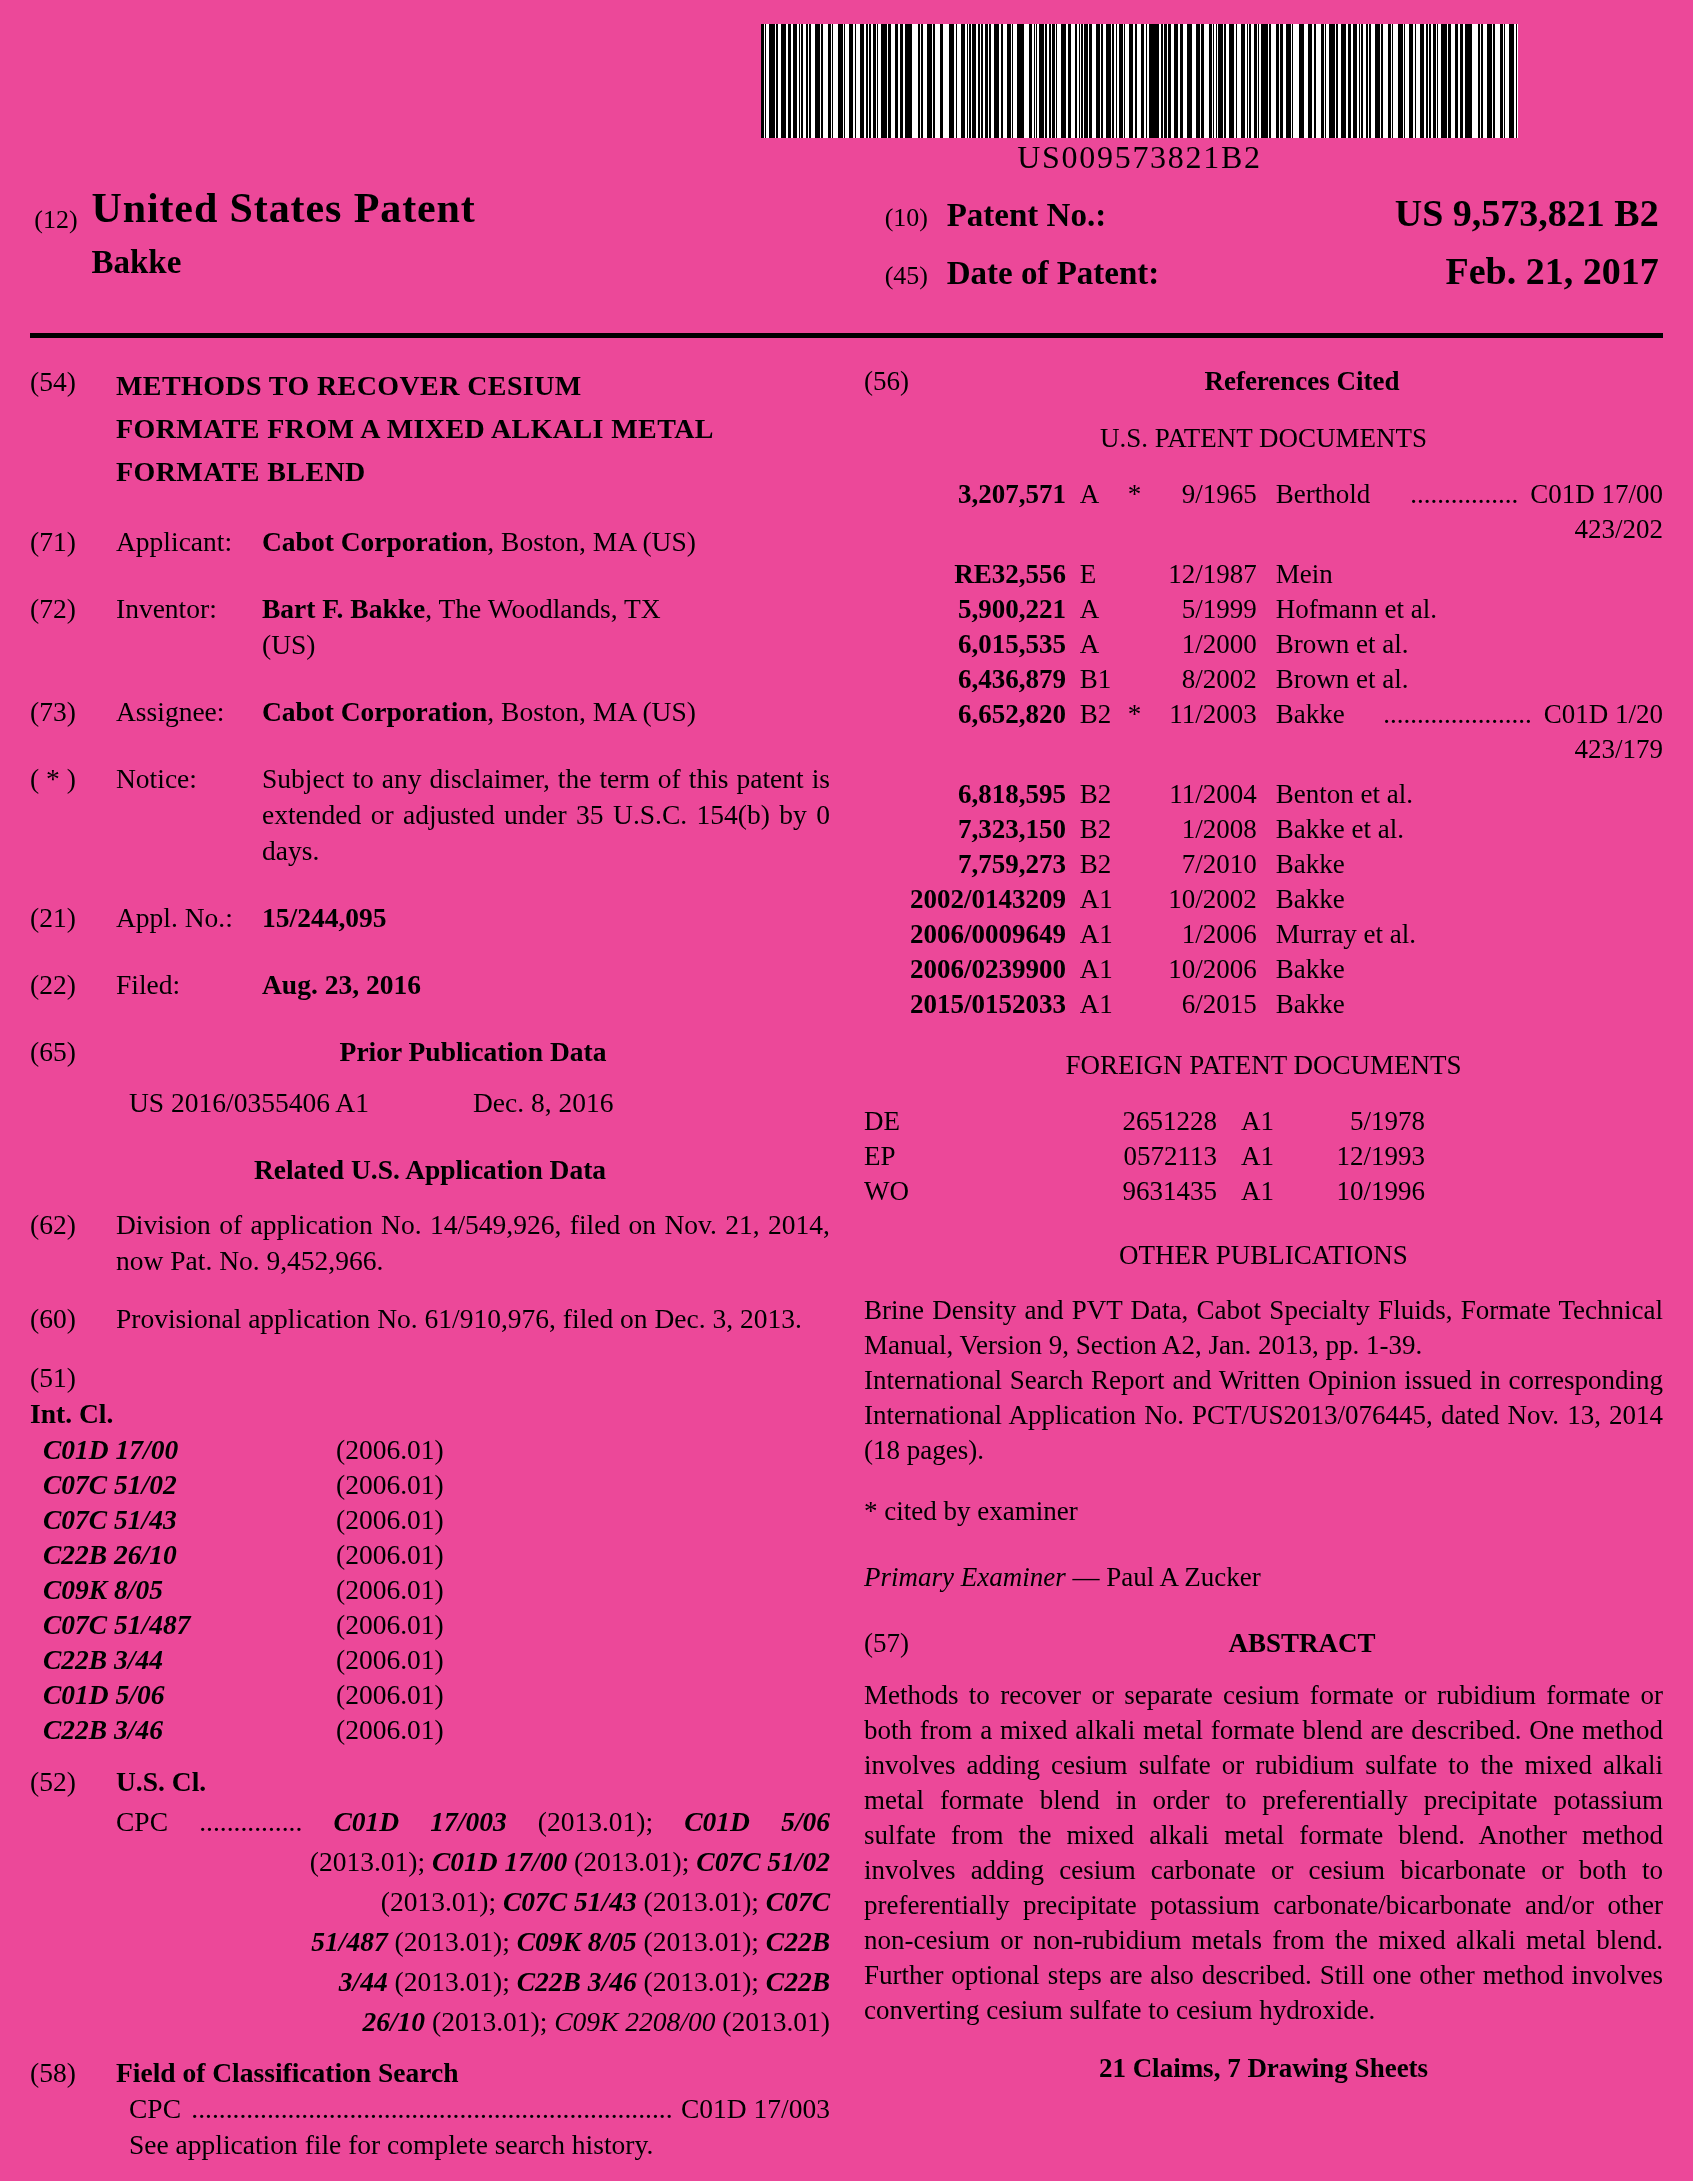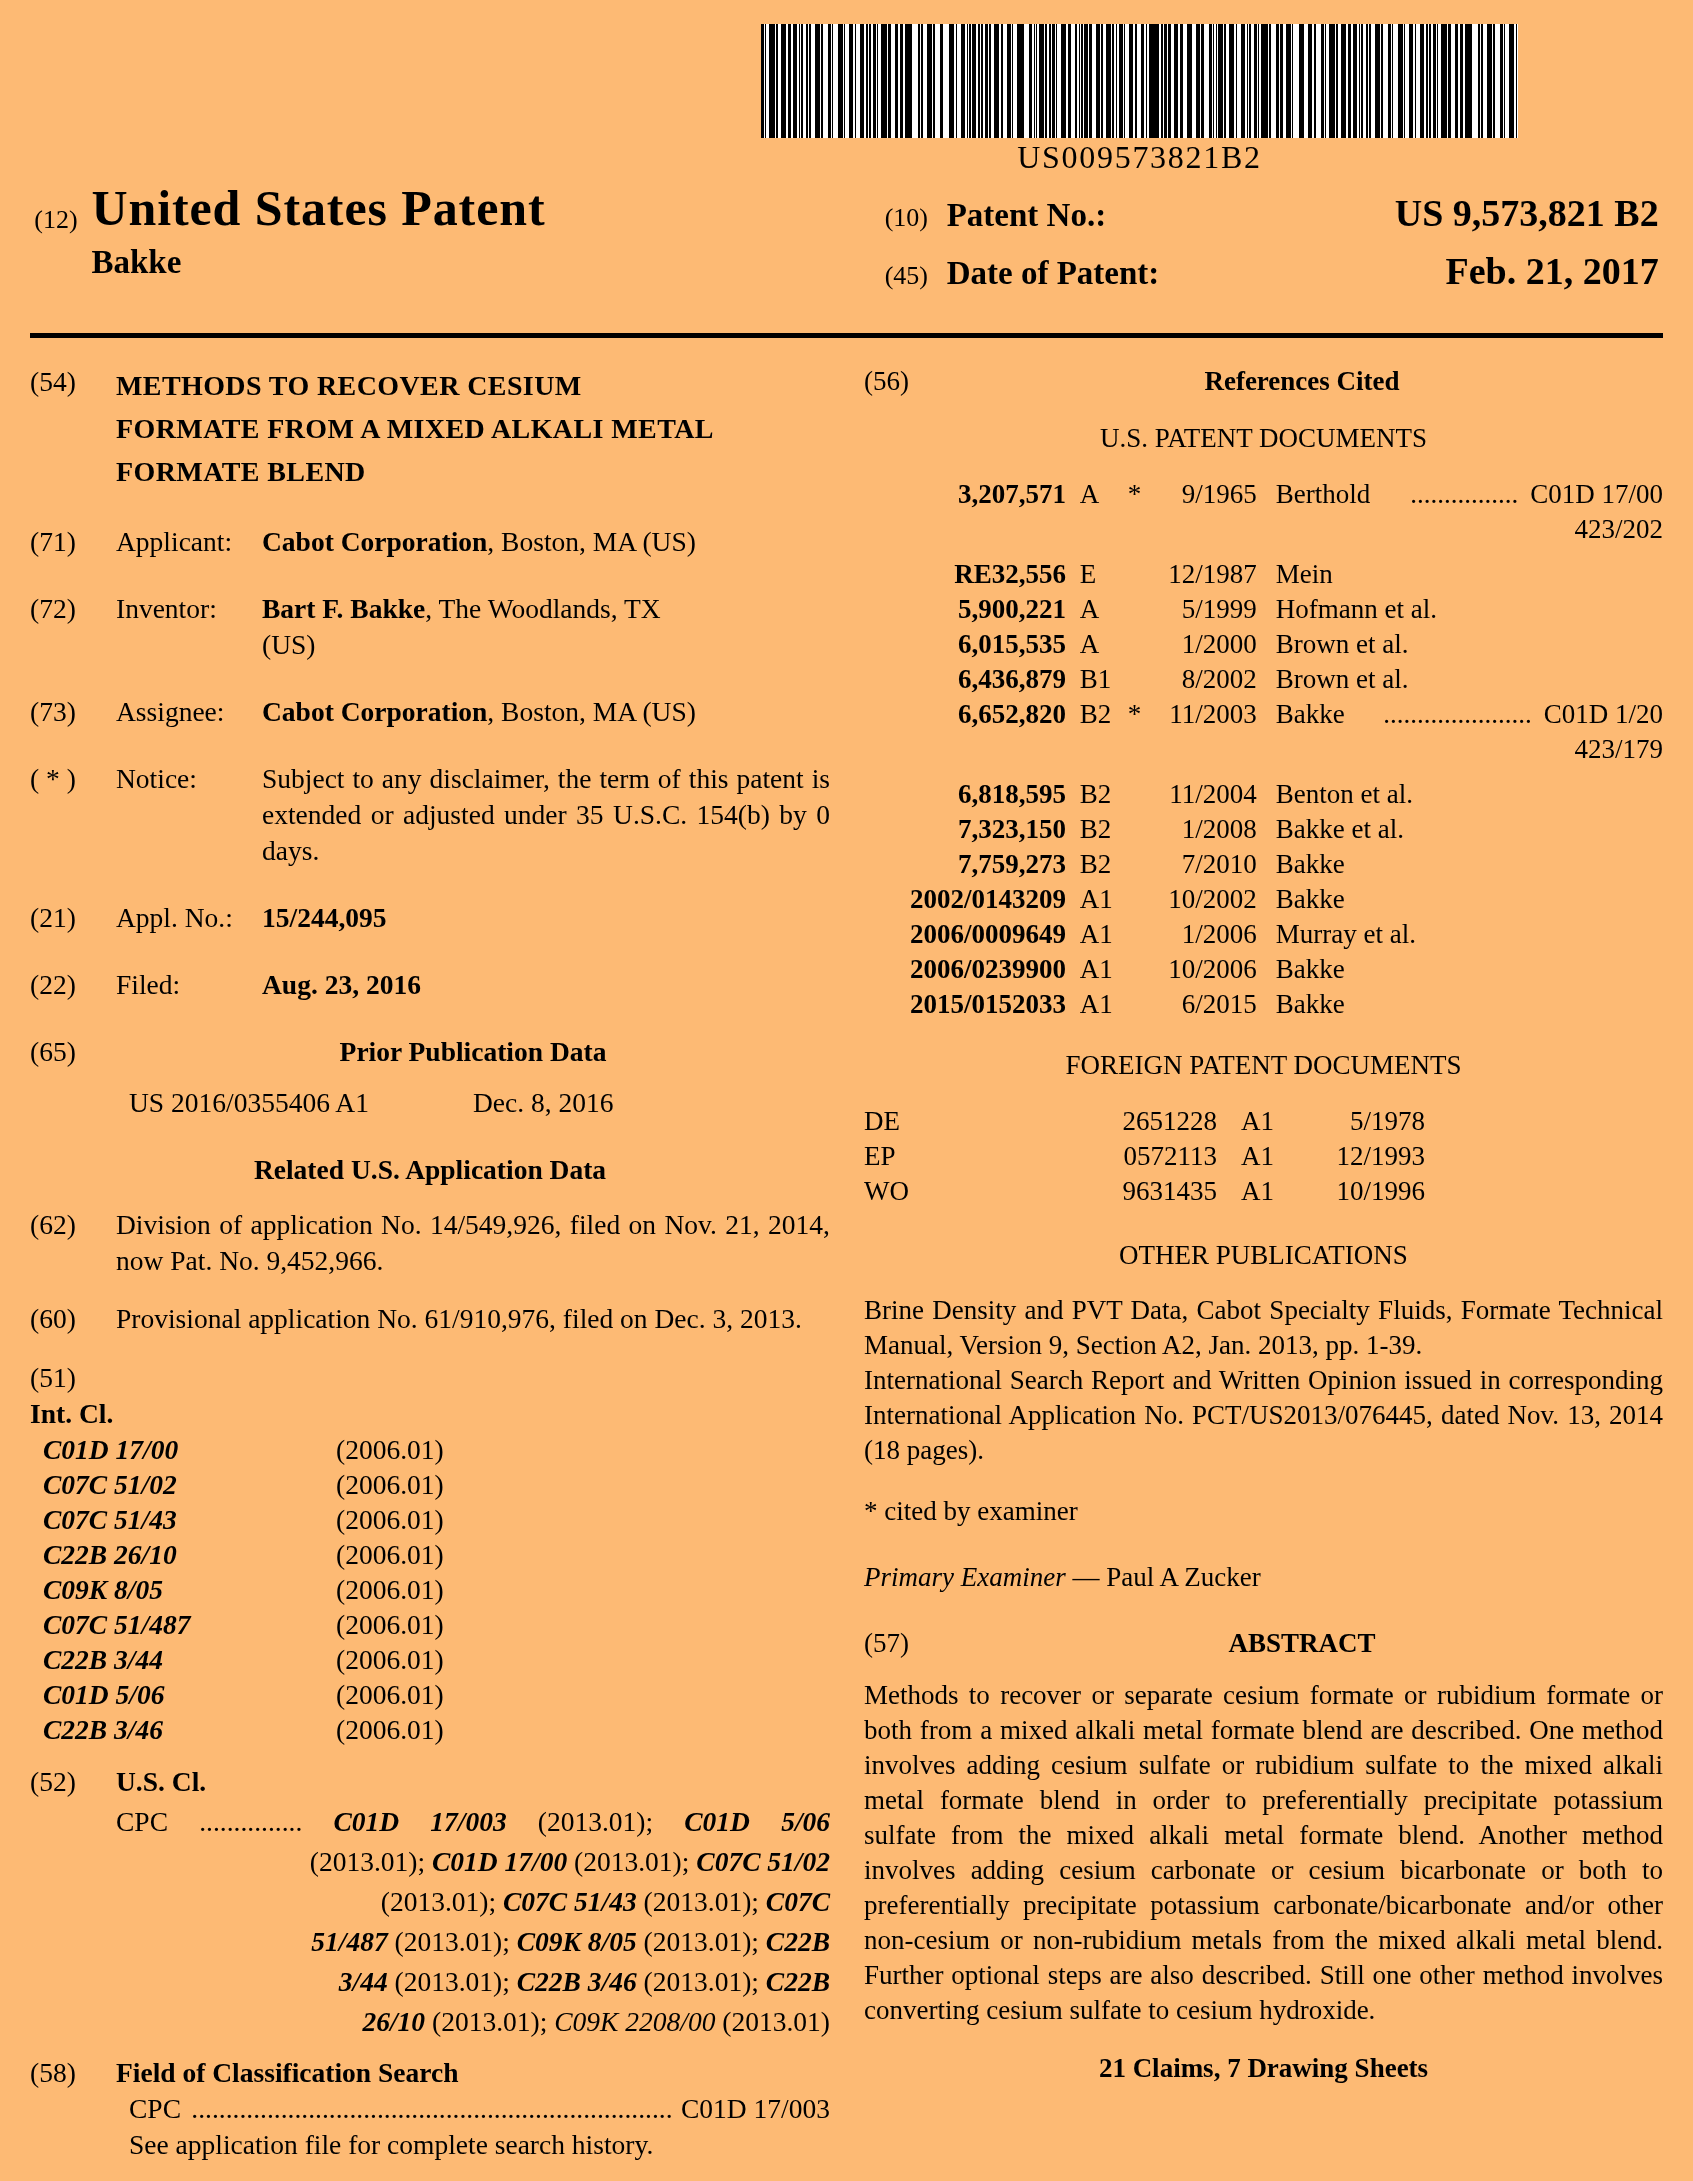--- a/index.html
+++ b/index.html
@@ -1,34 +1,34 @@
 <!DOCTYPE html>
 <html lang="en" style="font-size:13.8px"><head>
 <meta charset="utf-8">
 <style>
   html,body{margin:0;padding:0;background:#888;}
-  .page{position:relative;width:1693px;height:2182px;background:#fdba74;color:#000;
+  .page{position:relative;width:1693px;height:2182px;background:#ec4899;color:#000;
         font-family:"Liberation Serif",serif;overflow:hidden;margin:0 auto;}
   .b{font-weight:bold}.i{font-style:italic}
 
   
   .topbar{position:relative;height:179px;}
   .barcode{position:absolute;left:761px;top:24px;width:757px;height:114px;background-color:#fff;
     background-image:
       repeating-linear-gradient(90deg,#000 0 1.7px,transparent 1.7px 7.7px,#000 7.7px 10.3px,transparent 10.3px 14.6px,#000 14.6px 15.5px,transparent 15.5px 20px),
       repeating-linear-gradient(90deg,#000 0 2.6px,#fff 2.6px 4.3px,#000 4.3px 5.2px,#fff 5.2px 9.5px,#000 9.5px 13.8px,#fff 13.8px 15.5px,#000 15.5px 17px,#fff 17px 22.4px);}
   .barcode-text{position:absolute;left:761px;top:139px;width:757px;text-align:center;
     font-size:32px;letter-spacing:1.7px;}
 
   
   .header{display:flex;justify-content:space-between;margin:0 30px;padding:3.4px 4.3px 26px 4.3px;
           border-bottom:5.2px solid #000;}
   .h-left{display:flex;gap:13.8px;}
   .htag{font-size:26px;padding-top:22.4px;}
-  .h-title{font-size:50px;font-weight:bold;letter-spacing:0.9px;line-height:53px;}
+  .h-title{font-size:42px;font-weight:bold;letter-spacing:0.9px;line-height:53px;}
   .h-name{font-size:33px;font-weight:bold;margin-top:8.6px;}
   .h-right{width:774px;padding-top:8.6px;font-family:Liberation Serif, serif;}
   .hrow{display:flex;align-items:baseline;margin-bottom:13.8px;}
   .hrow .htag{padding-top:0;font-size:26px;flex:none;width:62px;}
   .hlabel{font-size:33px;font-weight:bold;}
   .hval{flex:1;text-align:right;font-size:38px;font-weight:bold;}
 
   
   .cols{display:flex;gap:34px;padding:26px 30px 0 30px;font-size:27.5px;line-height:36px;}
   .col-l{width:800px;flex:none;}

